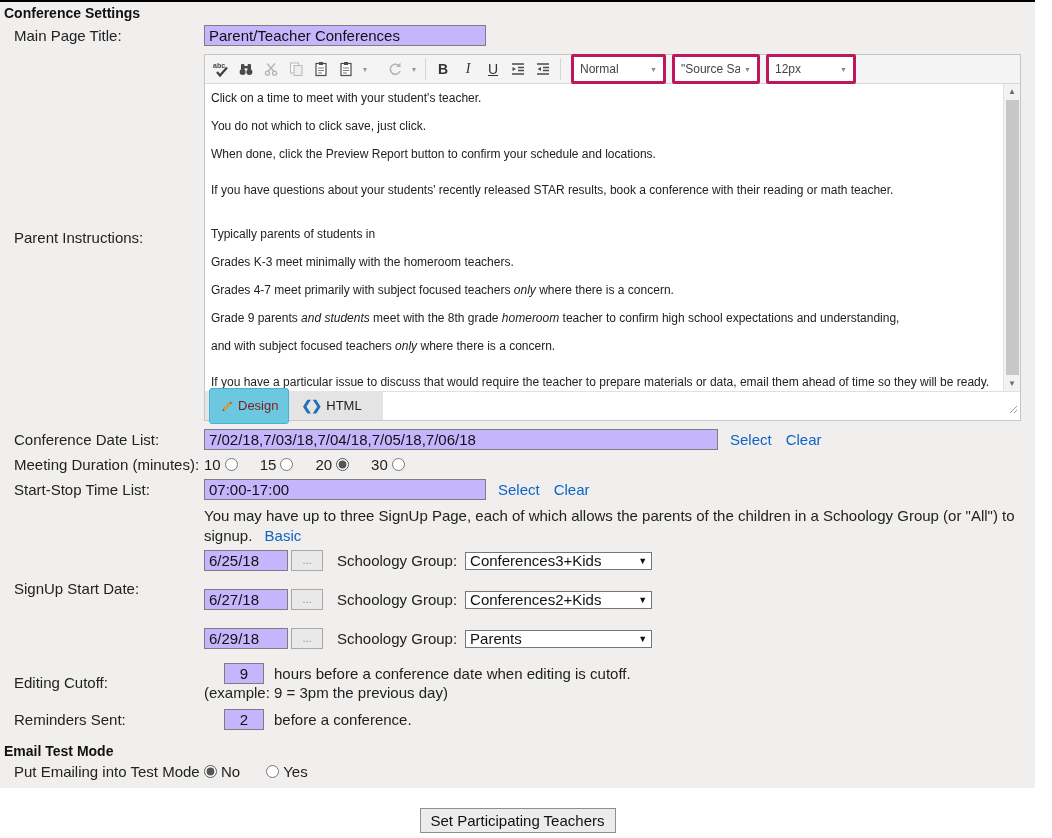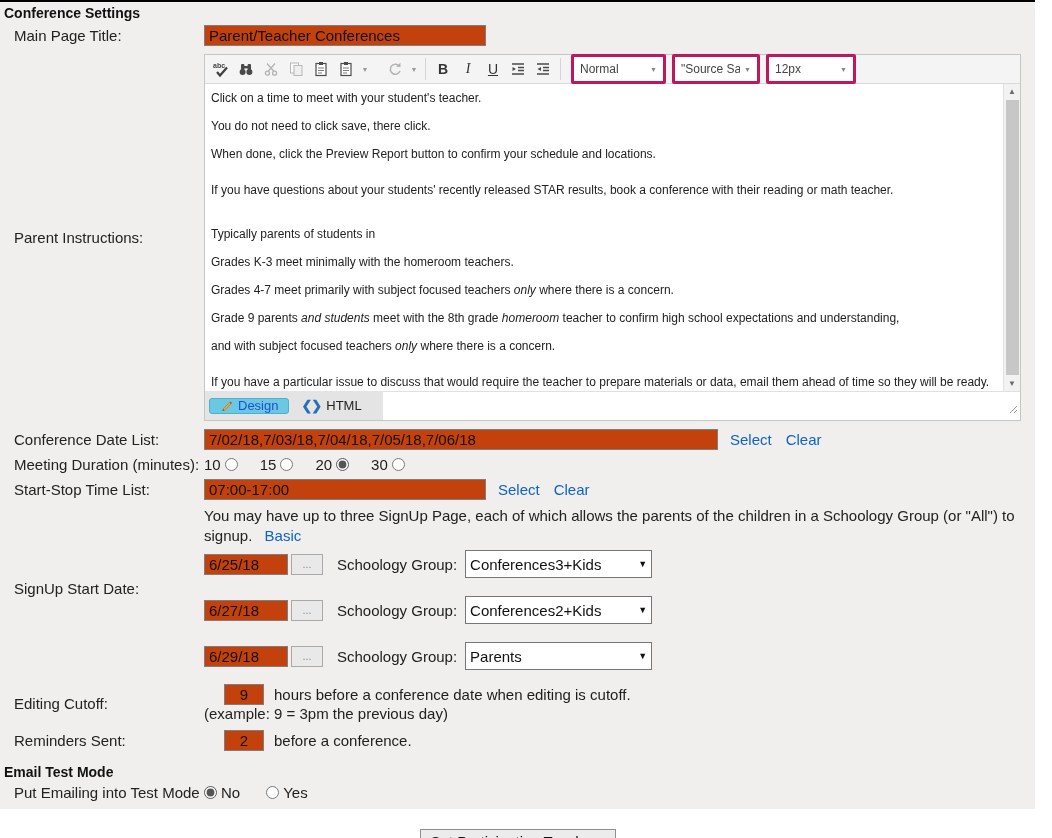--- a/index.html
+++ b/index.html
@@ -2,21 +2,21 @@
 <html><head>
 <meta charset="utf-8">
 <style>
   * { box-sizing: border-box; margin: 0; padding: 0; }
   html,body { width:1052px; height:838px; background:#ffffff; font-family:"Liberation Sans", sans-serif; color:#1d1d1d; }
   .container { position:relative; width:1035px; background:#f0efed; border-top:2px solid #000; padding-bottom:8px; }
   .section-header { font-size:14px; font-weight:bold; padding:3px 0 4px 4px; color:#111; }
   .row { display:flex; align-items:center; }
   .lbl { flex:0 0 204px; padding-left:14px; font-size:15px; color:#222; }
   .fld { display:flex; align-items:center; }
-  input[type=text] { height:21px; border:1px solid #7e7e7e; background:#c2410c; font-family:"Liberation Sans",sans-serif; font-size:15px; padding:0 4px; color:#111; }
+  input[type=text] { height:21px; border:1px solid #7e7e7e; background:#c4b5fd; font-family:"Liberation Sans",sans-serif; font-size:15px; padding:0 4px; color:#111; }
   .links { margin-left:12px; display:flex; gap:14px; }
   a.link { color:#0e63c4; font-size:15px; text-decoration:none; cursor:pointer; }
   
   .editor { width:817px; border:1px solid #c6c6c6; background:#fff; }
   .toolbar { height:29px; background:#f4f4f4; border-bottom:1px solid #d9d9d9; display:flex; align-items:center; padding:0 4px; gap:1px; }
   .tbtn { width:24px; height:24px; display:flex; align-items:center; justify-content:center; border-radius:2px; }
   .tbtn svg { display:block; }
   .tbtn.txt { font-size:14px; color:#333; }
   .tb-sep { width:1px; height:22px; background:#d5d5d5; margin:0 4px; }
   .tb-caret { font-size:7px; color:#999; width:12px; text-align:center; }
@@ -25,32 +25,32 @@
   .content-wrap { display:flex; height:307px; }
   .content { flex:1; padding:8px 6px 0 6px; overflow:hidden; font-size:12px; color:#222; }
   .content p { line-height:13px; padding-bottom:15px; font-size:12px; }
   .content p.blank { padding:0; height:8px; }
   .content em { font-style:italic; }
   .vscroll { flex:0 0 17px; background:#f2f2f2; border-left:1px solid #e2e2e2; display:flex; flex-direction:column; align-items:center; }
   .scroll-arrow { height:15px; display:flex; align-items:center; justify-content:center; font-size:8px; color:#6b6b6b; width:100%; }
   .scroll-thumb { flex:1; width:13px; background:#c7c7c7; margin:1px 0; }
   .tabbar { height:29px; background:#fff; display:flex; align-items:stretch; position:relative; }
   .tabstrip { flex:0 0 178px; background:#e4e4e4; display:flex; align-items:center; padding-left:4px; gap:4px; }
-  .tab-design { display:flex; align-items:center; gap:5px; background:#6cc8e0; border:1px solid #45b3d1; border-radius:3px; height:16px; padding:0 10px; color:#1d4ed8; font-size:13px; }
+  .tab-design { display:flex; align-items:center; gap:5px; background:#6cc8e0; border:1px solid #45b3d1; border-radius:3px; height:36px; padding:0 10px; color:#7f1d1d; font-size:13px; }
   .tab-html { display:flex; align-items:center; gap:5px; height:23px; padding:0 8px; color:#222; font-size:13px; }
   .tab-html .code { color:#2570b8; font-weight:bold; font-size:13px; letter-spacing:-1px; }
   .resize-handle { position:absolute; right:2px; bottom:2px; }
   
   .mt6{margin-top:6px;} .mt8{margin-top:8px;}
   .radio-group { display:flex; align-items:center; gap:22px; font-size:15px; }
   .radio-opt { display:flex; align-items:center; gap:4px; }
   input[type=radio]{ width:13px; height:13px; accent-color:#555; }
   .note { font-size:15px; color:#222; line-height:20px; }
   .browse-btn { width:32px; height:21px; margin-left:3px; background:#e9e9e9; border:1px solid #a9a9a9; color:#8a8a8a; font-size:11px; line-height:1; }
-  .fselect { width:187px; height:28px; background:#fff; border:1px solid #767676; display:flex; align-items:center; justify-content:space-between; padding:0 4px 0 4px; font-size:15px; color:#111;gap:12px; }
+  .fselect { width:187px; height:18px; background:#fff; border:1px solid #767676; display:flex; align-items:center; justify-content:space-between; padding:0 4px 0 4px; font-size:15px; color:#111;gap:12px; }
   .fselect .car { font-size:9px; color:#111; }
   .grp-lbl { font-size:15px; margin:0 8px 0 14px; }
   .small-input { width:40px; height:22px; text-align:center; }
   .suffix { font-size:15px; margin-left:10px; }
   .example { font-size:15px; color:#222; }
   .btn-row { width:1035px; text-align:center; margin-top:20px; }
   .action-btn { font-family:"Liberation Sans",sans-serif; font-size:15px; color:#111; background:#ececec; border:1px solid #8f8f8f; padding:3px 10px; }
 </style>
 </head>
 <body>
@@ -146,21 +146,21 @@
           <span class="car">▼</span>
         </div>
         <div class="tb-select" style="width:90px">
           <span>12px</span>
           <span class="car">▼</span>
         </div>
       </div>
       <div class="content-wrap">
         <div class="content">
             <p><span>Click on a time to meet with your student's teacher.</span></p>
-            <p><span>You do not need to click save, there click.</span></p>
+            <p><span>You do not which to click save, just click.</span></p>
             <p><span>When done, click the Preview Report button to confirm your schedule and locations.</span></p>
             <p class="blank"></p>
             <p><span>If you have questions about your students' recently released STAR results, book a conference with their reading or math teacher.</span></p>
             <p class="blank"></p>
             <p class="blank"></p>
             <p><span>Typically parents of students in</span></p>
             <p><span>Grades K-3 meet minimally with the homeroom teachers.</span></p>
             <p><span>Grades 4-7 meet primarily with subject focused teachers </span><em>only</em><span> where there is a concern.</span></p>
             <p><span>Grade 9 parents </span><em>and students</em><span> meet with the 8th grade </span><em>homeroom</em><span> teacher to confirm high school expectations and understanding,</span></p>
             <p><span>and with subject focused teachers </span><em>only</em><span> where there is a concern.</span></p>

